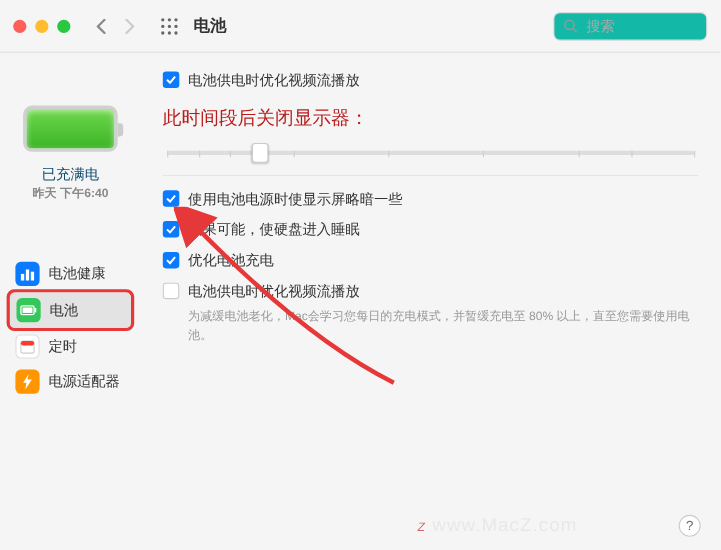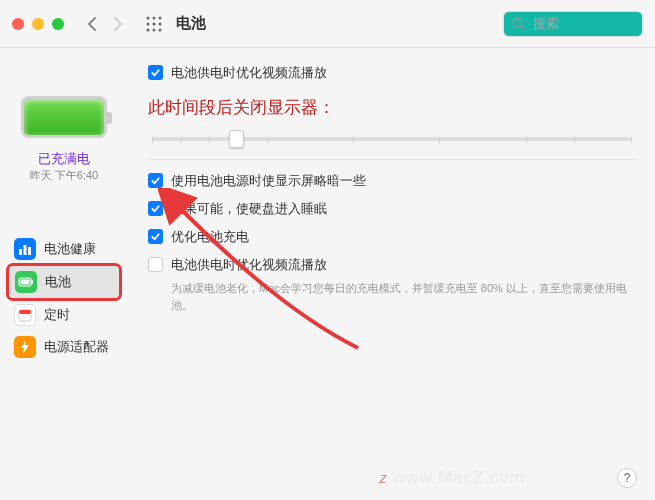--- a/index.html
+++ b/index.html
@@ -24,22 +24,22 @@
 .search { margin-left: auto; width: 140px; height: 26px; background: #14b8a6; border: 1px solid #ddd; border-radius: 6px; display: flex; align-items: center; padding: 0 8px; gap: 7px; }
 .search svg { fill: #999; width: 14px; height: 14px; flex-shrink: 0; }
 .search input { border: none; outline: none; font-size: 13px; width: 100%; background: transparent; color: #333; }
 .search input::placeholder { color: #aaa; }
 
 .content { display: flex; height: calc(100% - 48px); }
 
 .sidebar { width: 128px; padding: 8px 0; display: flex; flex-direction: column; align-items: center; }
 .battery-img { width: 86px; height: 42px; margin-top: 40px; margin-bottom: 12px; border-radius: 8px; background: linear-gradient(180deg, #6ed84c 0%, #3cb426 100%); border: 3px solid #d0d0d0; position: relative; box-shadow: inset 0 2px 6px rgba(255,255,255,0.6); }
 .battery-img::after { content: ""; position: absolute; right: -8px; top: 13px; width: 5px; height: 12px; background: #ccc; border-radius: 0 3px 3px 0; }
-.battery-label { font-size: 13px; color: #6d28d9; }
-.battery-time { font-size: 11px; color: #888; margin-bottom: 50px; }
+.battery-label { font-size: 13px; color: #0c4a6e; }
+.battery-time { font-size: 11px; color: #888; margin-bottom: 50px; font-weight: bold; }
 
 .side-items { width: 100%; padding: 0 8px; }
 .side-item { display: flex; align-items: center; gap: 8px; padding: 5px 6px; border-radius: 5px; font-size: 13px; color: #333; cursor: pointer; }
 .side-item .icon-box { width: 22px; height: 22px; border-radius: 5px; display: flex; align-items: center; justify-content: center; flex-shrink: 0; }
 .side-item.selected { background: #e3e3e3; }
 .highlight-box { border: 3px solid #e63838; border-radius: 7px; margin: -2px; }
 
 .main { flex: 1; padding: 16px 20px 12px 20px; position: relative; overflow: hidden; }
 
 .checkrow { display: flex; align-items: flex-start; gap: 8px; margin-bottom: 10px; font-size: 13px; color: #333; }

